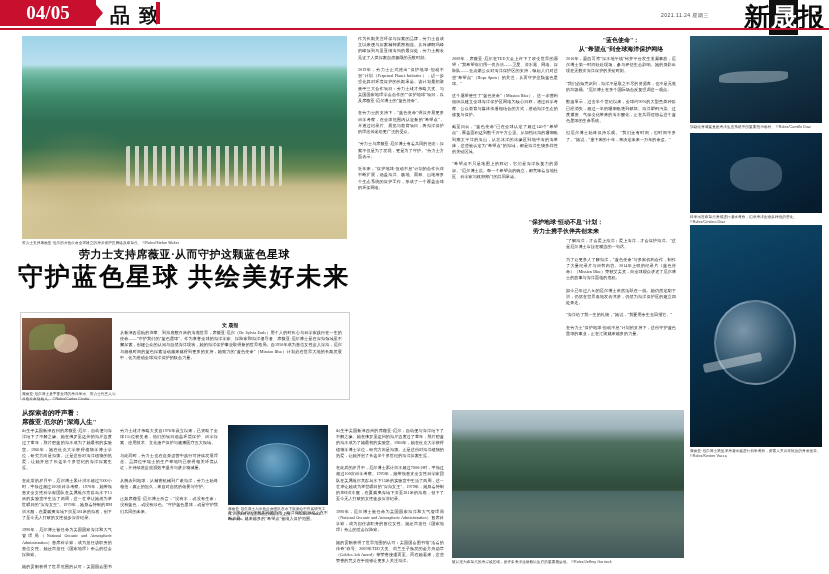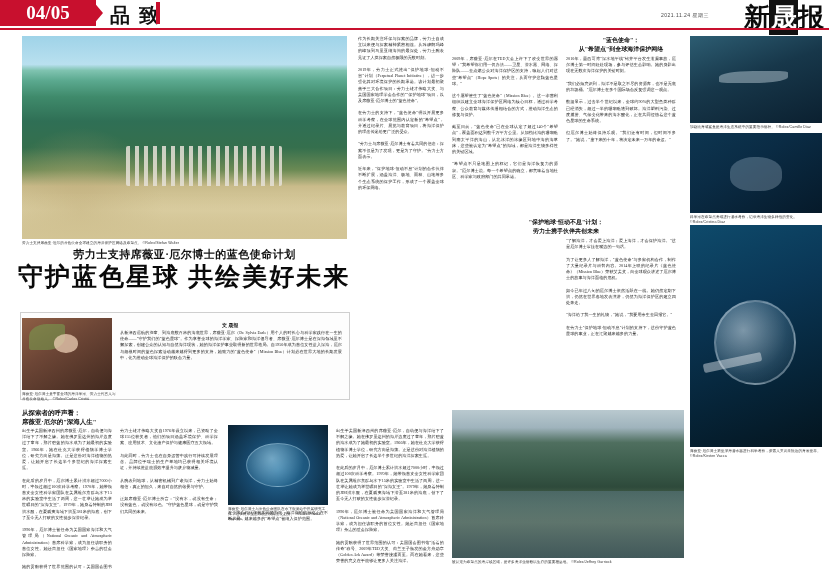--- a/index.html
+++ b/index.html
@@ -310,21 +310,21 @@
   </div>
 
   <div class="photo" id="hero">
     <div class="inner">
       <div class="shore"></div>
       <div class="people"></div>
     </div>
   </div>
   <div class="caption-abs cap" id="cap-hero">劳力士支持席薇亚·厄尔的蓝色使命全球建立的海洋保护区网络及希望点。 ©Rolex/Stefan Walter</div>
 
-  <div id="deck">劳力士支持席薇亚·厄尔博士的蓝色使命计划</div>
+  <div id="deck">劳力士支持席薇亚·从而守护这颗蓝色星球</div>
   <div id="headline">守护蓝色星球  共绘美好未来</div>
 
   <div id="leadbox"></div>
   <div class="photo" id="ph-portrait">
     <div class="inner">
       <div class="leaf"></div>
       <div class="face"></div>
     </div>
   </div>
   <div id="lead-title">文 晟报</div>

